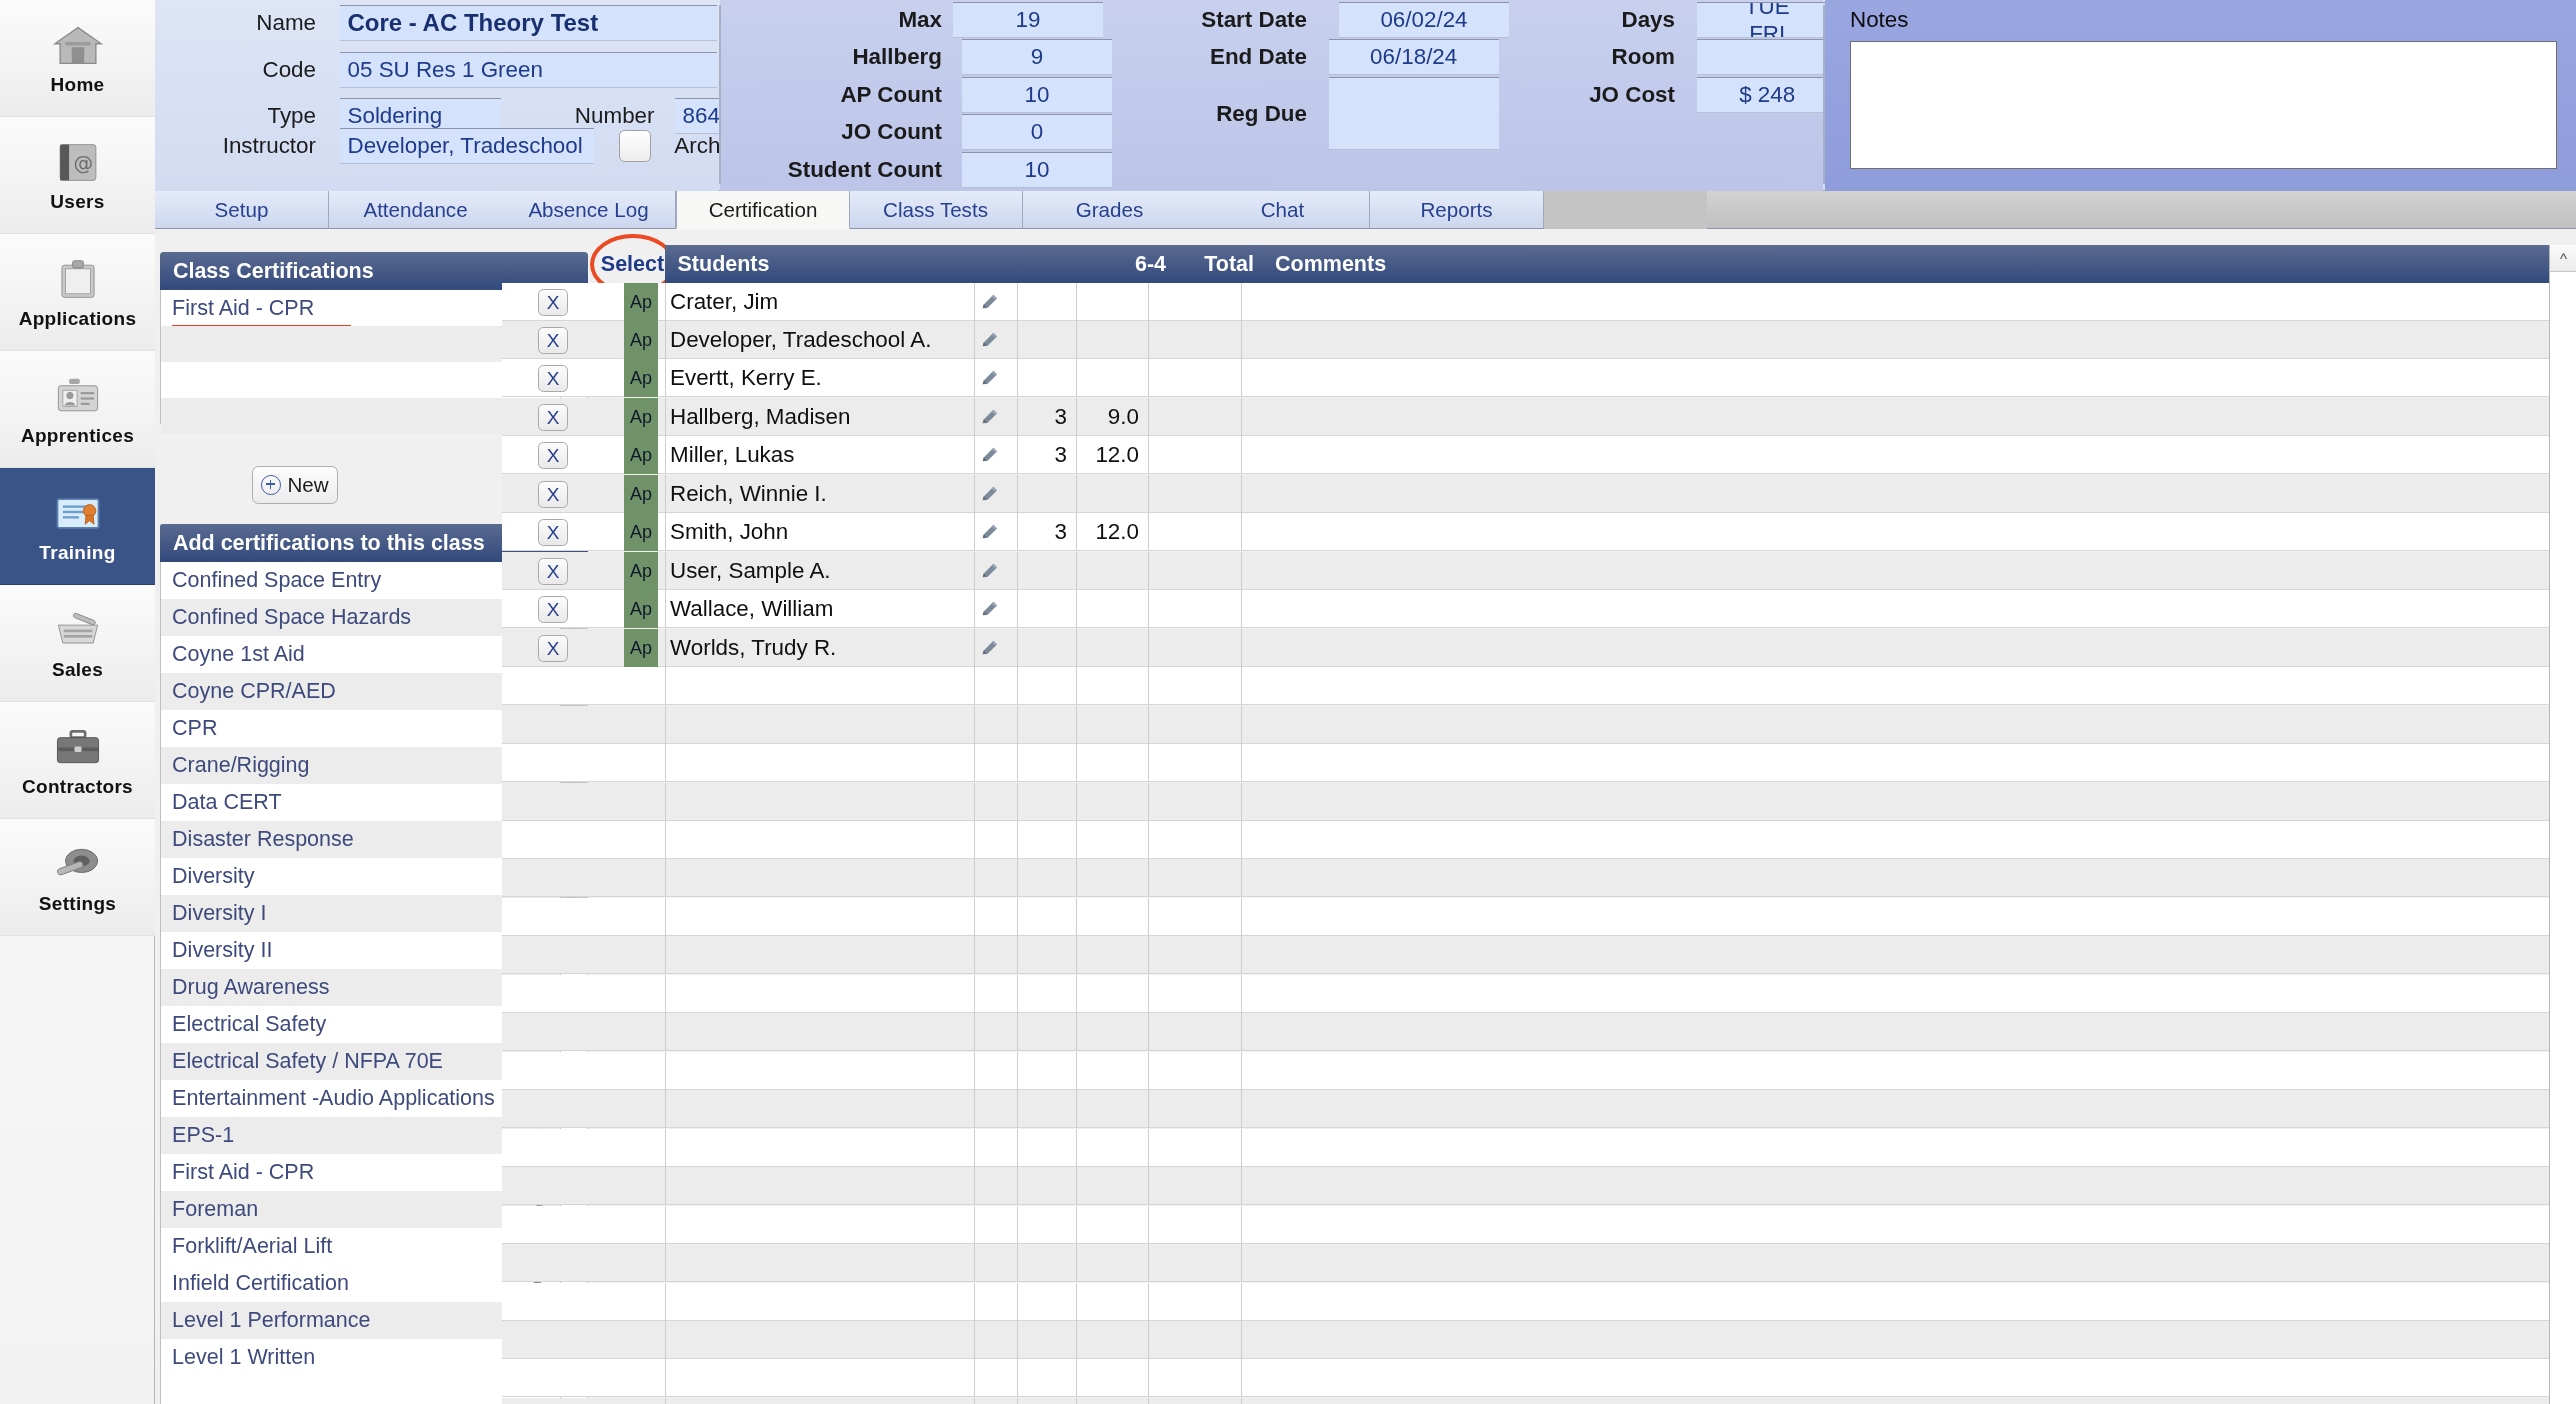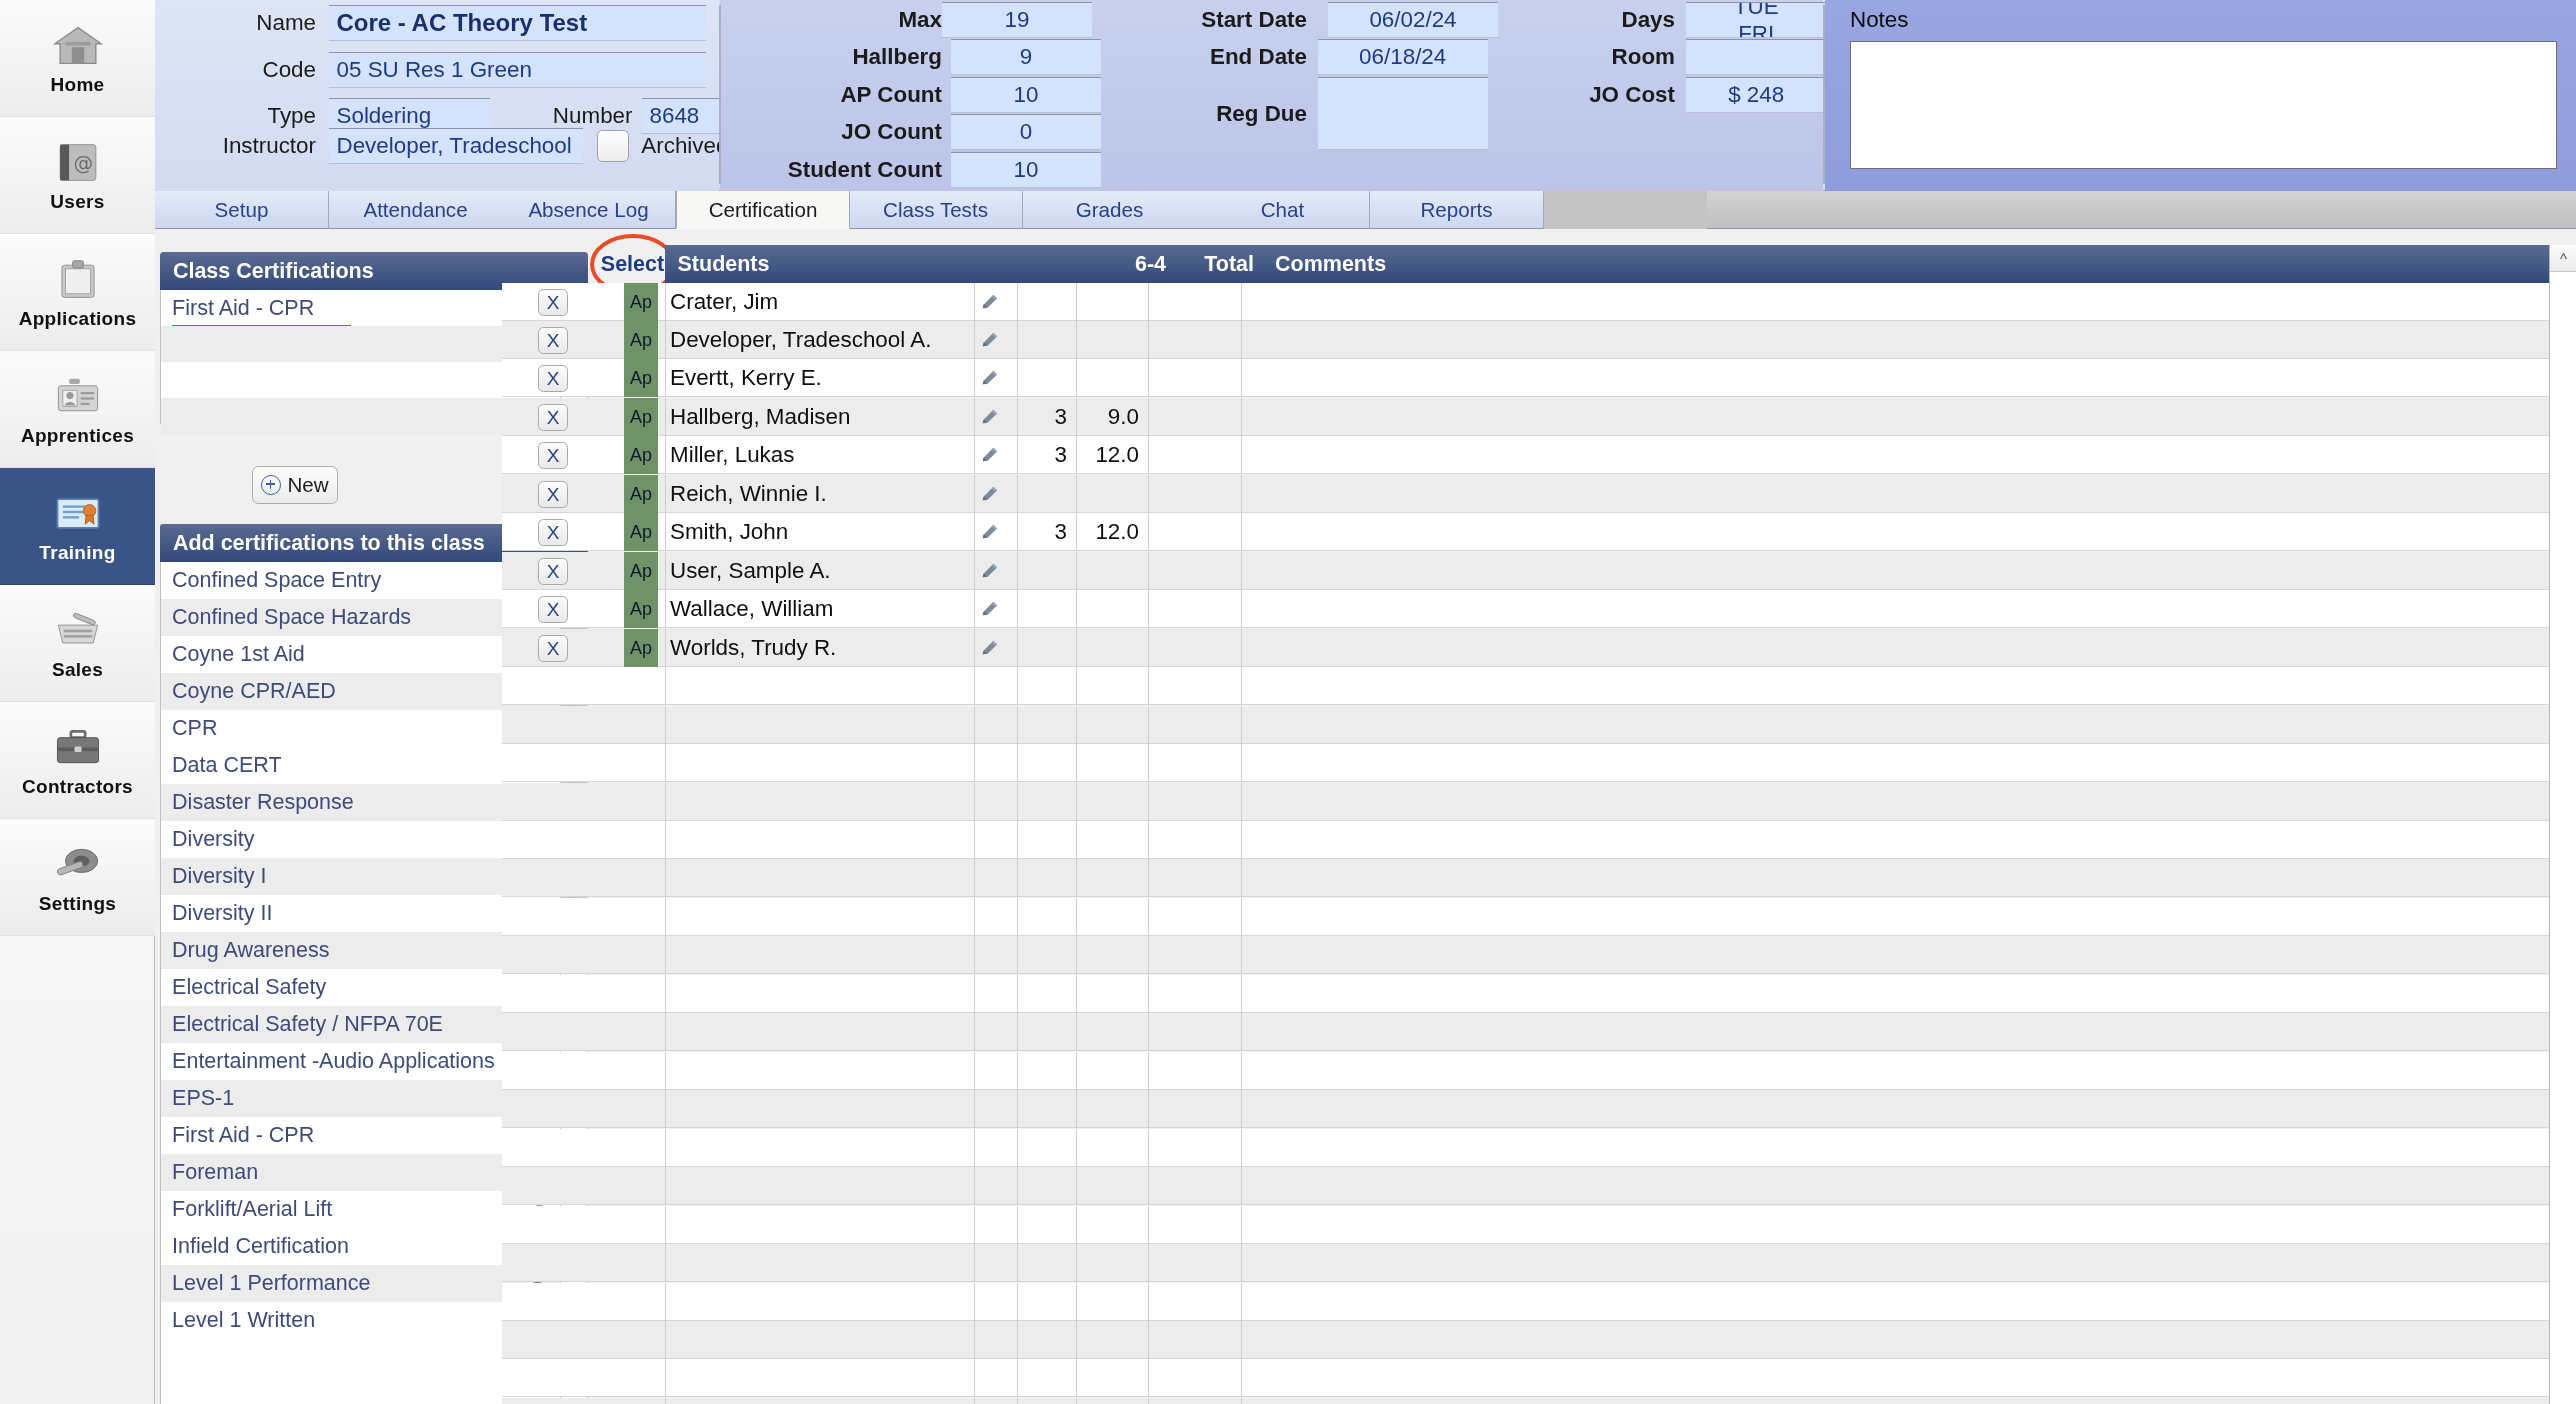--- a/index.html
+++ b/index.html
@@ -29,21 +29,21 @@
     font-size: 19px; font-weight: bold; color: #111; margin-top: 6.3px; letter-spacing: 0.3px;
   }
   .nav-item.active .nav-label { color: #ffffff; }
 
   
   #topform {
     position: absolute; left: 155px; top: 0; width: 2421px; height: 191px;
     background: linear-gradient(to bottom, #dce4f5 0%, #d3dcf2 100%);
     border-bottom: 1.8px solid #9aa3b5;
   }
-  .frow { position: absolute; display: flex; align-items: center; }
+  .frow { position: absolute; display: flex; align-items: center; gap: 11px; }
   .flab {
     font-size: 22.4px; color: #1b1b1b; text-align: right; white-space: nowrap;
   }
   .flab.bold { font-weight: bold; }
   .fin {
     background: #d5e2fb; border-top: 0.9px solid #8d93a6; border-bottom: 0.9px solid #b7bfd4;
     height: 36px; display: flex; align-items: center; padding: 0 8px;
     font-size: 22.4px; color: #1e3a8a; white-space: nowrap; overflow: hidden;
   }
   .fin.center { justify-content: center; }
@@ -475,20 +475,30 @@
             <div class="lrow" style="height: 37px;">
               <span>CPR</span>
               <span class="pencil">
                 <svg class="pencil-svg" width="21.5" height="21.5" viewBox="0 0 24 24">
                   <path d="M3 19l1.2-4.2L15 4l4 4L8.2 18.8z" fill="#7d8a9a"></path>
                   <path d="M15 4l4 4-1.8 1.8-4-4z" fill="#99a6b5"></path>
                   <path d="M3 19l1.2-4.2 3 3z" fill="#5d6a78"></path>
                 </svg>
               </span>
             </div>
+            <div class="lrow alt" style="height: 37px;">
+              <span>Crane/Rigging</span>
+              <span class="pencil">
+                <svg class="pencil-svg" width="21.5" height="21.5" viewBox="0 0 24 24">
+                  <path d="M3 19l1.2-4.2L15 4l4 4L8.2 18.8z" fill="#7d8a9a"></path>
+                  <path d="M15 4l4 4-1.8 1.8-4-4z" fill="#99a6b5"></path>
+                  <path d="M3 19l1.2-4.2 3 3z" fill="#5d6a78"></path>
+                </svg>
+              </span>
+            </div>
             <div class="lrow" style="height: 37px;">
               <span>Data CERT</span>
               <span class="pencil">
                 <svg class="pencil-svg" width="21.5" height="21.5" viewBox="0 0 24 24">
                   <path d="M3 19l1.2-4.2L15 4l4 4L8.2 18.8z" fill="#7d8a9a"></path>
                   <path d="M15 4l4 4-1.8 1.8-4-4z" fill="#99a6b5"></path>
                   <path d="M3 19l1.2-4.2 3 3z" fill="#5d6a78"></path>
                 </svg>
               </span>
             </div>

